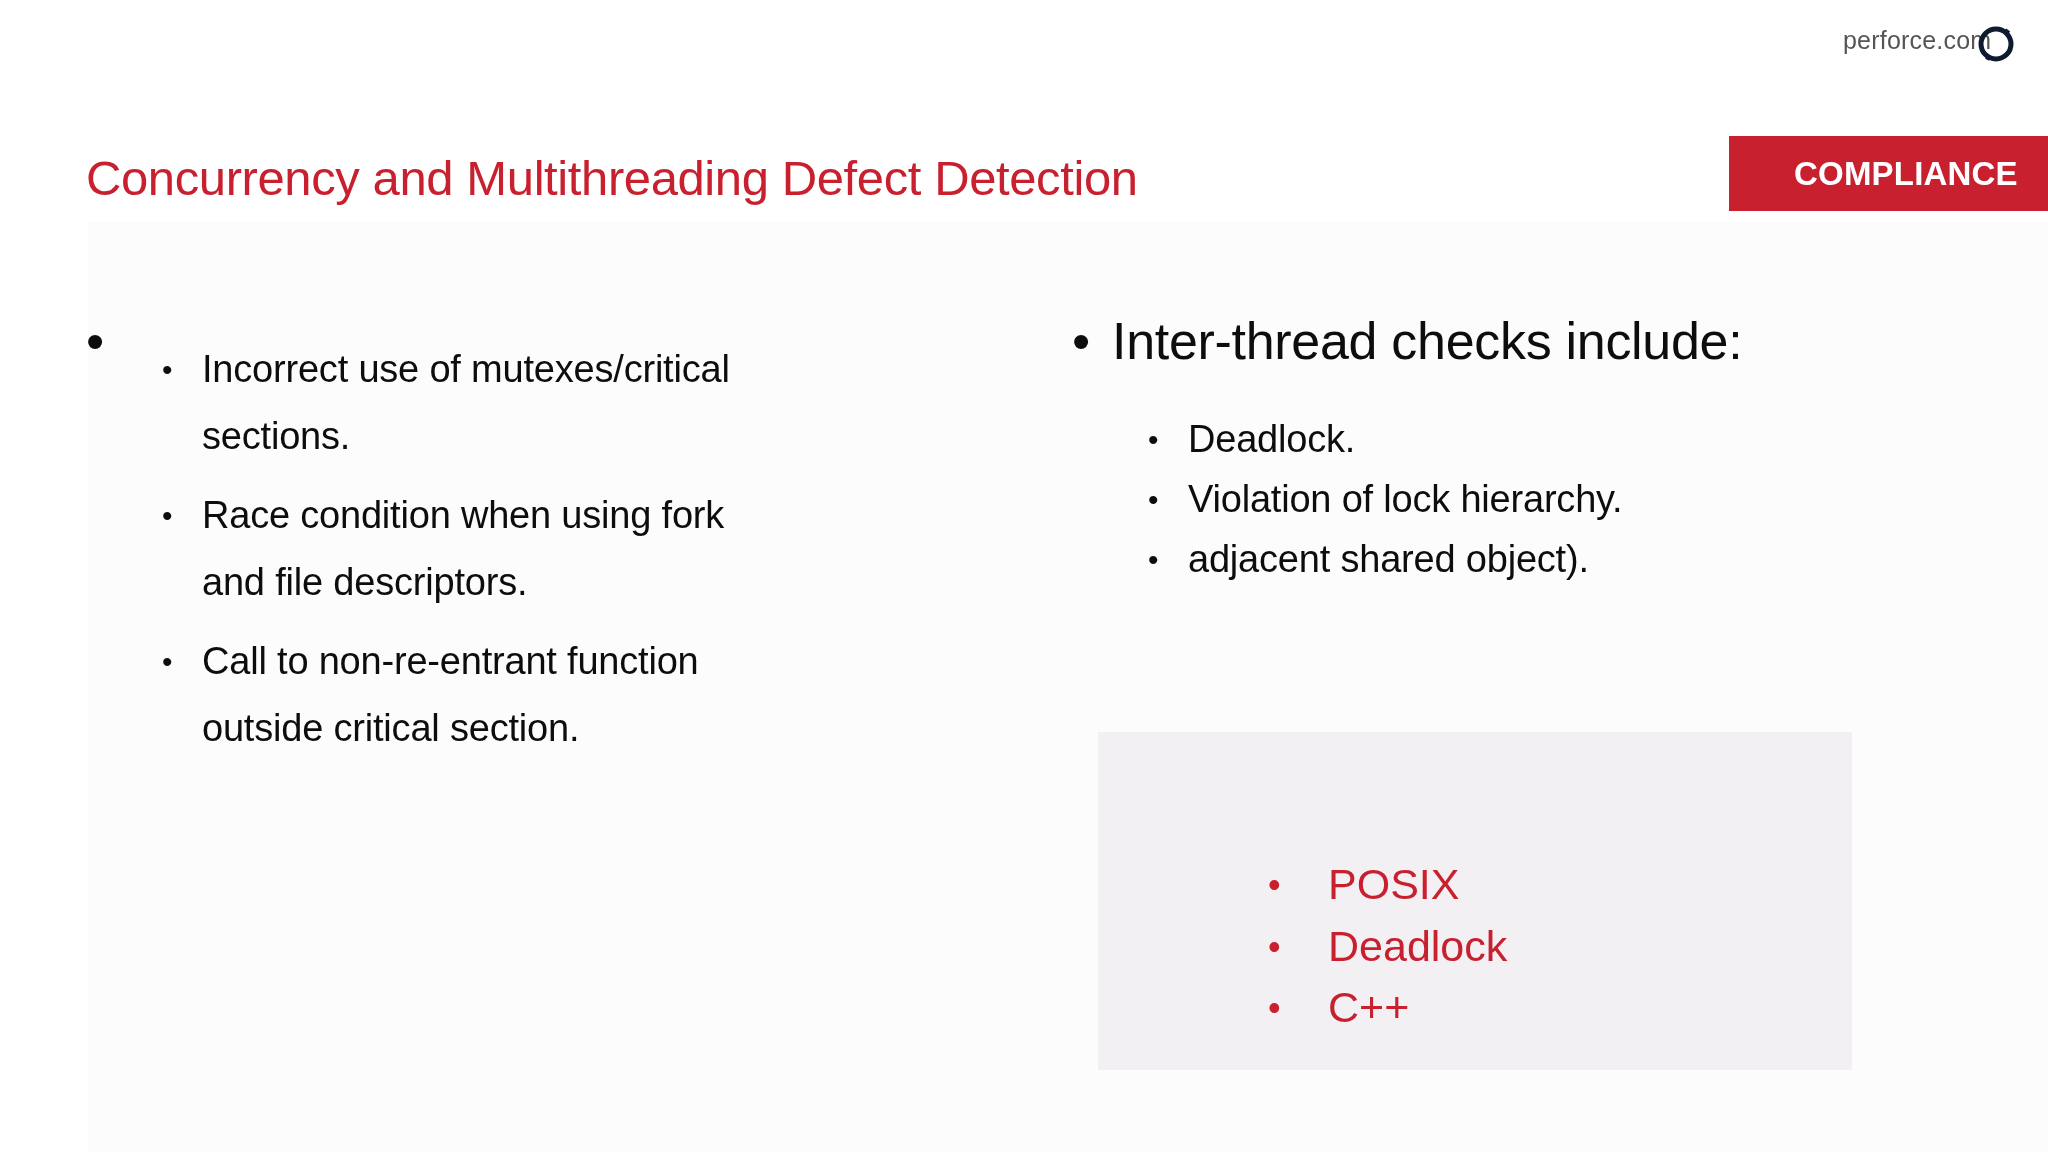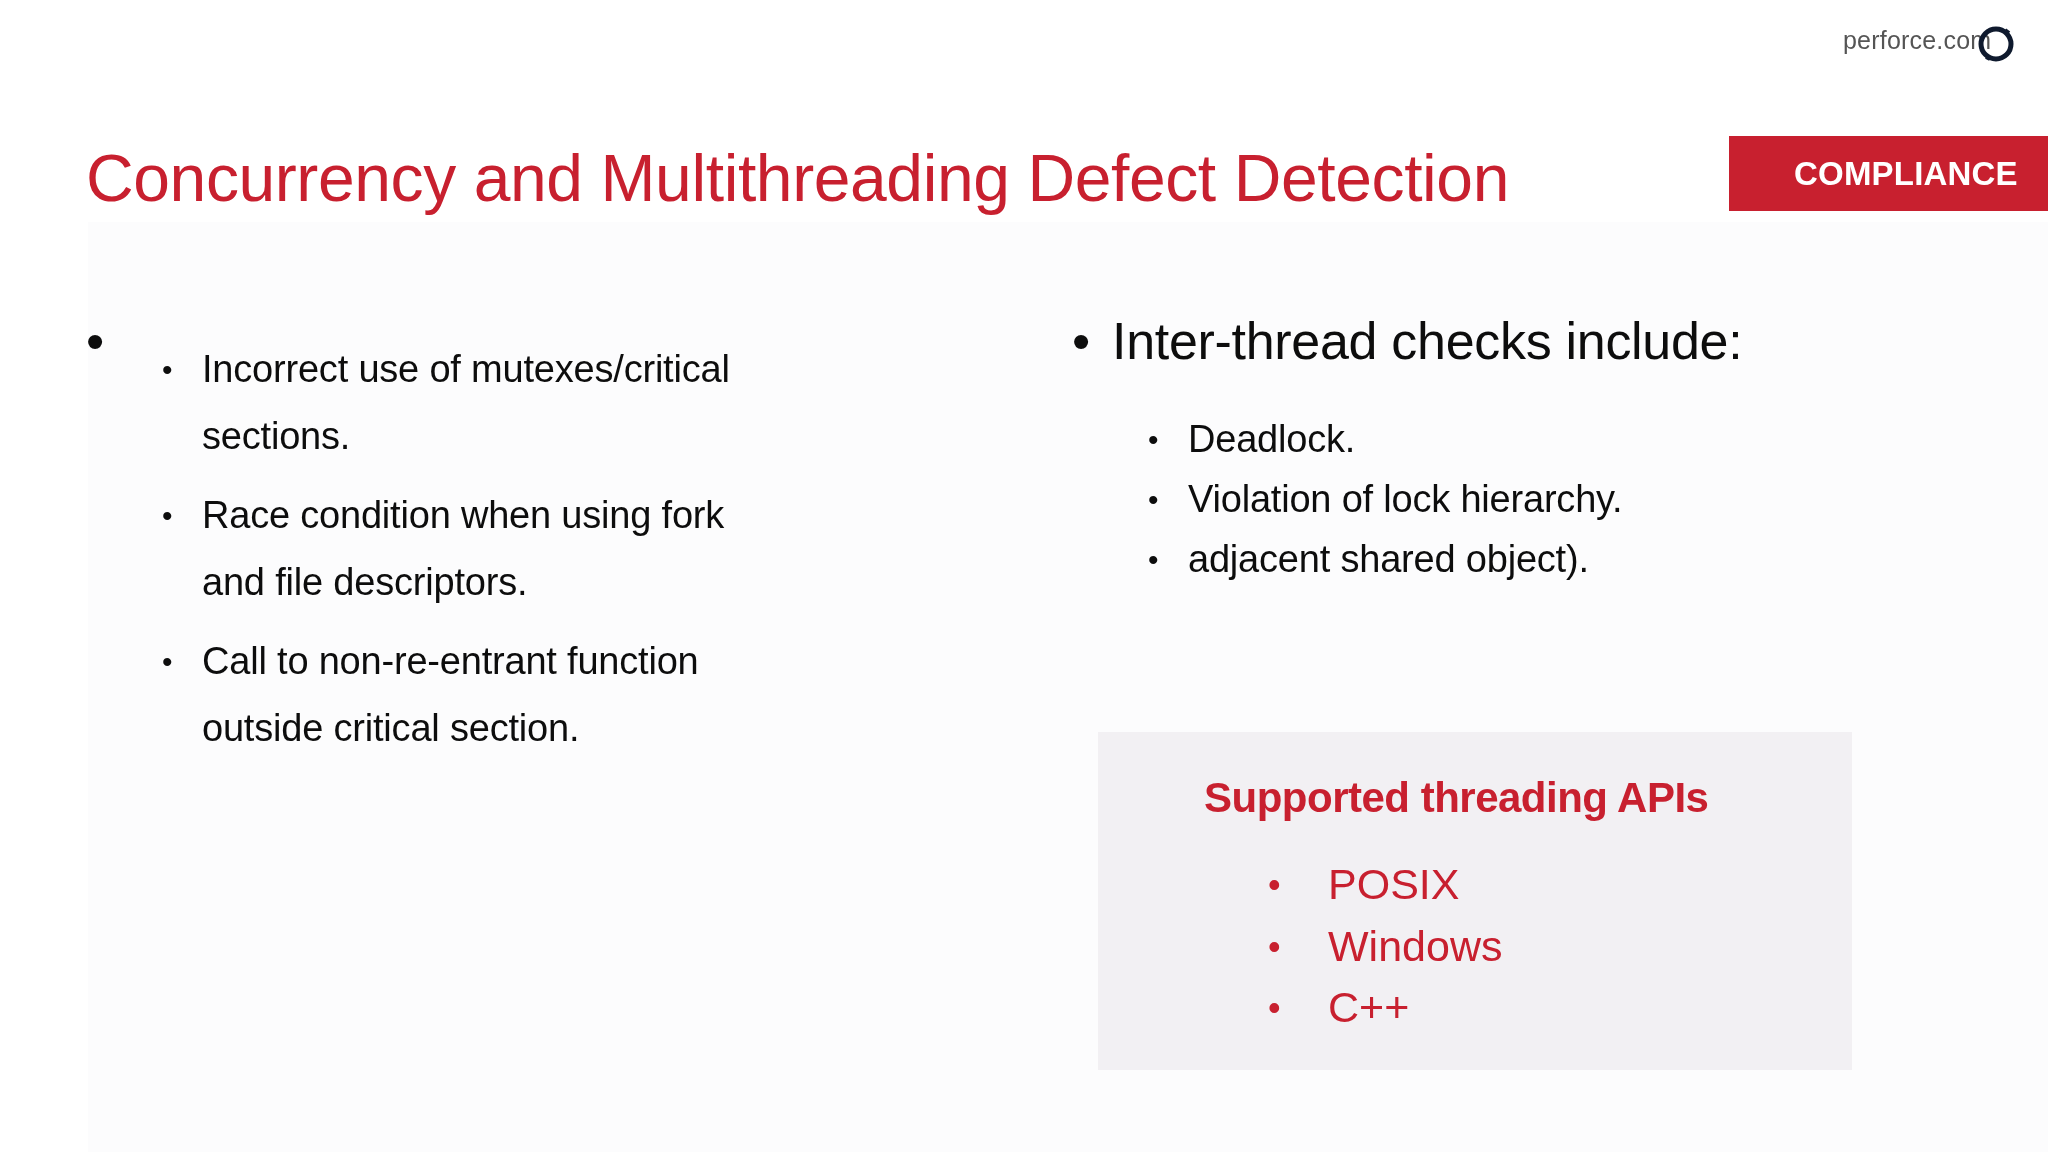--- a/index.html
+++ b/index.html
@@ -14,21 +14,21 @@
   }
   .site-link {
     position:absolute; left:1843px; top:26px;
     font-size:25px; color:#555555; letter-spacing:0.2px;
   }
   .logo {
     position:absolute; left:1976px; top:24px; width:40px; height:40px;
   }
   .title {
     position:absolute; left:86px; top:140px;
-    font-size:66px; color:#c8202f; font-weight:normal; line-height:76px;
+    font-size:49px; color:#c8202f; font-weight:normal; line-height:76px;
     white-space:nowrap; letter-spacing:-0.4px;
   }
   .badge {
     position:absolute; left:1729px; top:136px; width:319px; height:75px;
     background:#c8202f; color:#ffffff;
     font-size:33px; font-weight:bold;
     display:flex; align-items:center; padding-left:65px; box-sizing:border-box;
     letter-spacing:0.2px;
   }
   .col { position:absolute; color:#0d0d0d; }
@@ -117,28 +117,27 @@
       <span class="line">Violation of lock hierarchy.</span>
     </div>
     <div class="l2">
       <span class="bullet">•</span>
       <span class="line">adjacent shared object).</span>
     </div>
   </div>
 </div>
 
 <div class="api-box">
-  <div class="api-title">Supported threading APIs</div>
   <div class="api-list">
     <div class="api-item">
       <span class="bullet">•</span>
       <span>POSIX</span>
     </div>
     <div class="api-item">
       <span class="bullet">•</span>
-      <span>Windows</span>
+      <span>Deadlock</span>
     </div>
     <div class="api-item">
       <span class="bullet">•</span>
       <span>C++</span>
     </div>
   </div>
 </div>
 
 </body></html>

